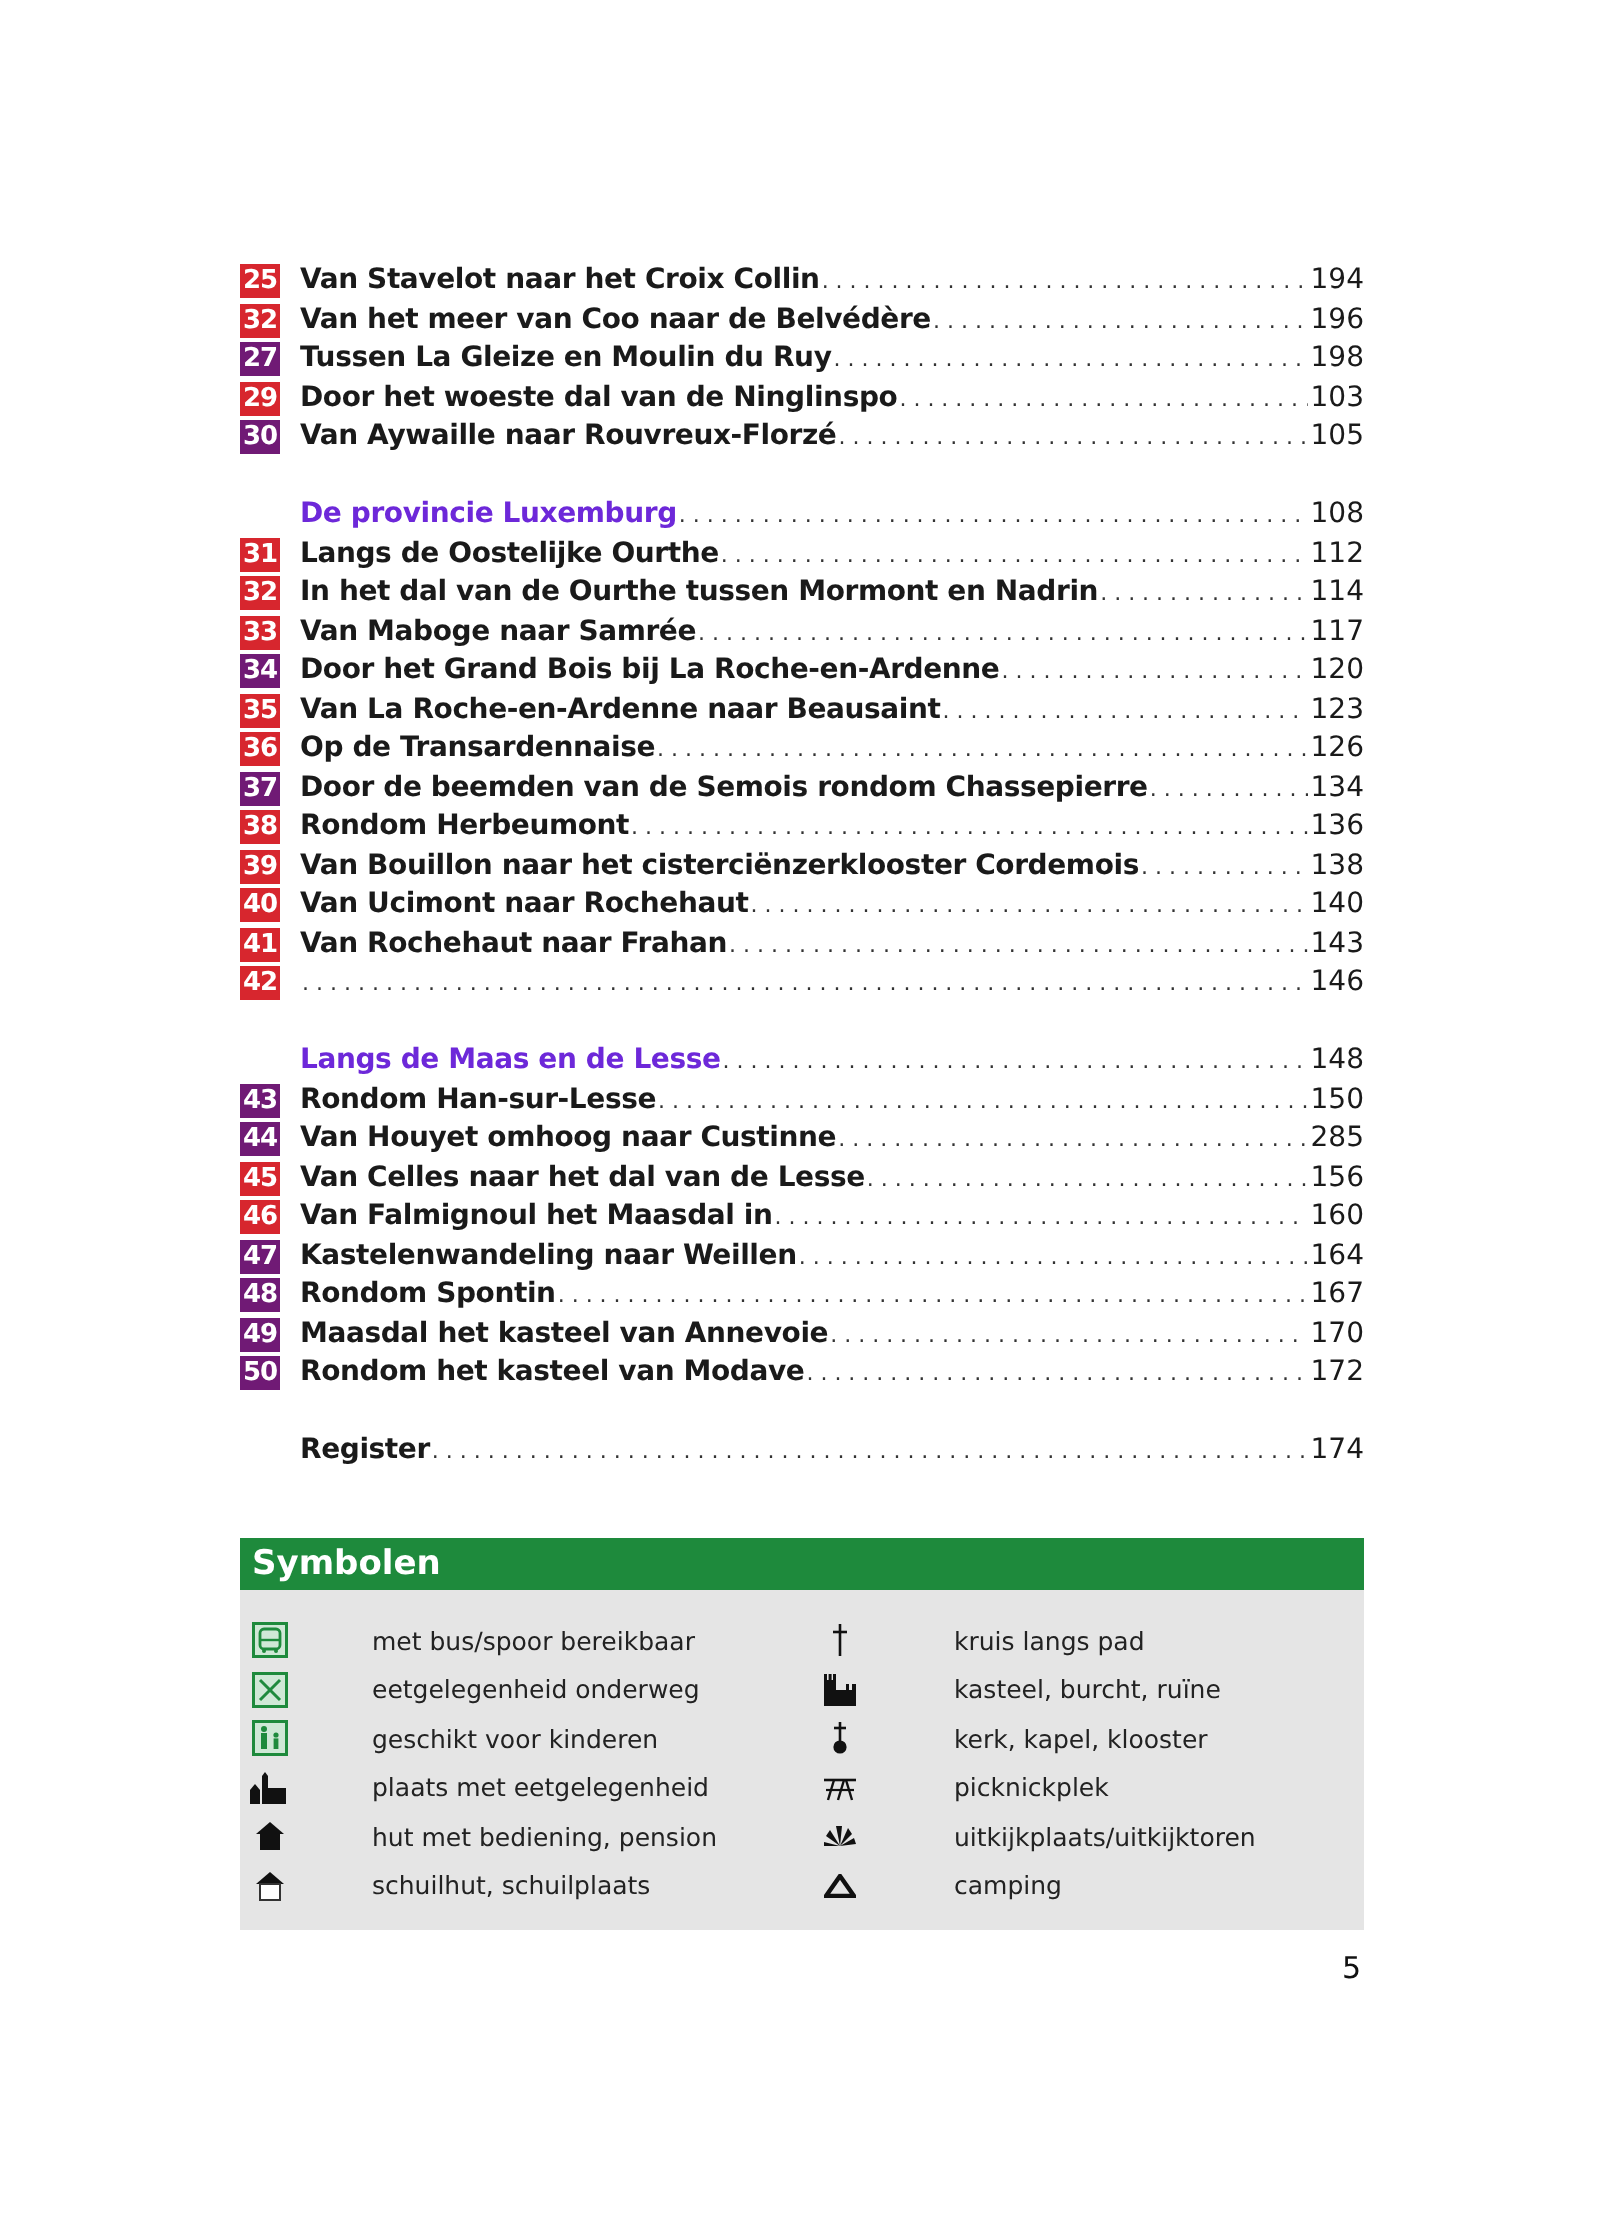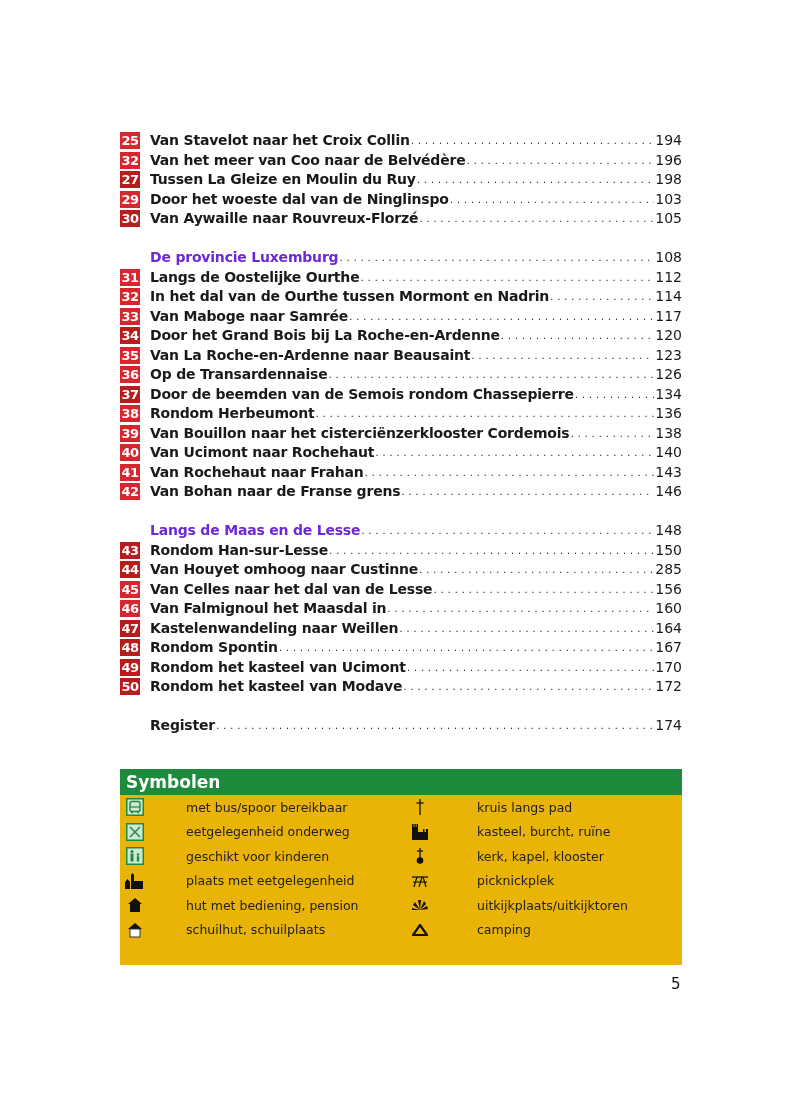--- a/index.html
+++ b/index.html
@@ -1,32 +1,32 @@
 <!DOCTYPE html>
 <html><head>
   <meta charset="utf-8">
   <style>
     html, body { margin: 0; padding: 0; background: #ffffff; }
     body { width: 802px; height: 1110px; position: relative; font-family: "DejaVu Sans", sans-serif; color: #1a1a1a; }
     .toc { position: absolute; left: 120px; top: 131px; width: 562px; }
     .row { display: flex; align-items: center; height: 19.5px; font-size: 14px; font-weight: bold; line-height: 19.5px; }
     .badge { width: 20px; height: 17px; color: #fff; font-size: 13px; font-weight: bold; text-align: center; line-height: 17px; flex: 0 0 20px; margin-right: 10px; letter-spacing: -0.5px; }
     .badge.red { background: #d7262e; }
-    .badge.blue { background: #b91c1c; }
+    .badge.blue { background: #701a75; }
     .badge.none { background: transparent; }
     .title { white-space: nowrap; letter-spacing: -0.2px; }
     .title.section { color: #6d28d9; }
     .dots { flex: 1 1 auto; overflow: hidden; white-space: nowrap; font-weight: normal; color: #333; letter-spacing: 2.6px; font-size: 11px; margin: 0 1px; }
     .dots::after { content: ". . . . . . . . . . . . . . . . . . . . . . . . . . . . . . . . . . . . . . . . . . . . . . . . . . . . . . . . . . . . . . . . . . . . . . . . . . . . . . . . . . . . . . . . . . . . . . . . . . . . . ."; letter-spacing: 0; }
     .page { font-weight: normal; font-size: 14px; white-space: nowrap; }
     .gap { height: 19.5px; }
 
-    .symbols { position: absolute; left: 120px; top: 769px; width: 562px; height: 196px; background: #eab308; }
+    .symbols { position: absolute; left: 120px; top: 769px; width: 562px; height: 196px; background: #e5e5e5; }
     .symbols-header { background: #1e8a3c; color: #fff; font-size: 17px; font-weight: bold; height: 26px; line-height: 26px; padding-left: 6px; }
-    .sym-grid { display: grid; grid-template-columns: 281px 281px; padding-top: 0; }
+    .sym-grid { display: grid; grid-template-columns: 281px 281px; padding-top: 13px; }
     .sym-item { display: flex; align-items: center; height: 24.5px; font-size: 12.5px; color: #222; }
     .sym-icon { width: 22px; height: 20px; display: flex; align-items: center; justify-content: center; margin-left: 4px; margin-right: 40px; font-size: 15px; color: #111; }
     .sym-col2 .sym-icon { margin-left: 8px; margin-right: 46px; }
     .pagenum { position: absolute; left: 671px; top: 975px; font-size: 15px; color: #111; }
   </style>
 </head>
 <body>
 
 <div class="toc">
 
@@ -131,21 +131,20 @@
       <span class="page">140</span>
     </div>
   <div class="row">
       <span class="badge red">41</span>
       <span class="title">Van Rochehaut naar Frahan</span>
       <span class="dots"></span>
       <span class="page">143</span>
     </div>
   <div class="row">
       <span class="badge red">42</span>
-      <span class="title">Van Bohan naar de Franse grens</span>
       <span class="dots"></span>
       <span class="page">146</span>
     </div>
 
   <div class="gap"></div>
 
   <div class="row">
       <span class="badge none"></span>
       <span class="title section">Langs de Maas en de Lesse</span>
       <span class="dots"></span>
@@ -183,21 +182,21 @@
       <span class="page">164</span>
     </div>
   <div class="row">
       <span class="badge blue">48</span>
       <span class="title">Rondom Spontin</span>
       <span class="dots"></span>
       <span class="page">167</span>
     </div>
   <div class="row">
       <span class="badge blue">49</span>
-      <span class="title">Rondom het kasteel van Ucimont</span>
+      <span class="title">Maasdal het kasteel van Annevoie</span>
       <span class="dots"></span>
       <span class="page">170</span>
     </div>
   <div class="row">
       <span class="badge blue">50</span>
       <span class="title">Rondom het  kasteel van Modave</span>
       <span class="dots"></span>
       <span class="page">172</span>
     </div>
 

